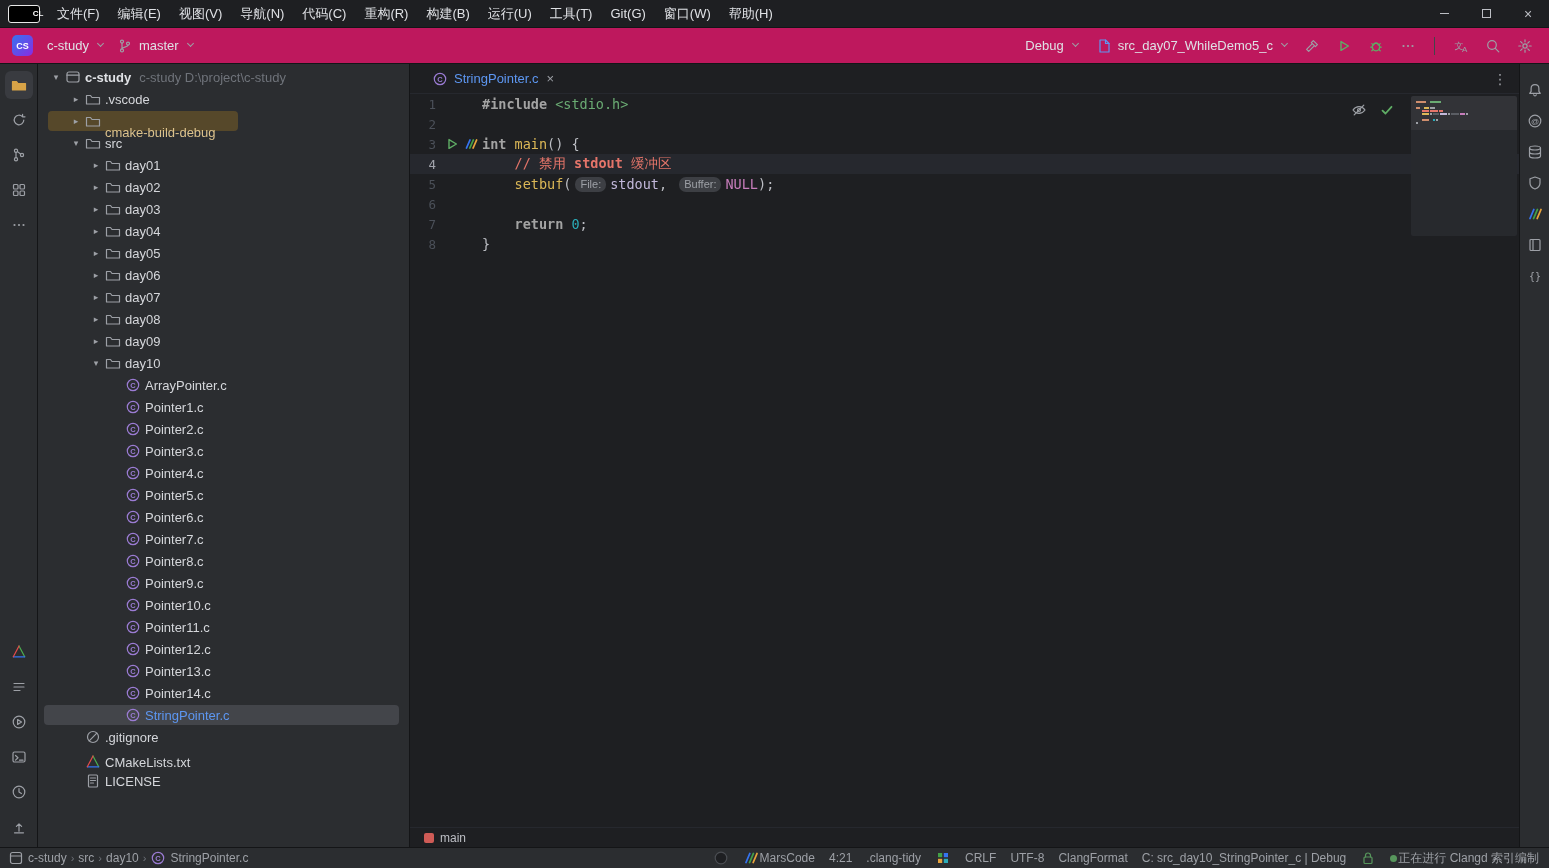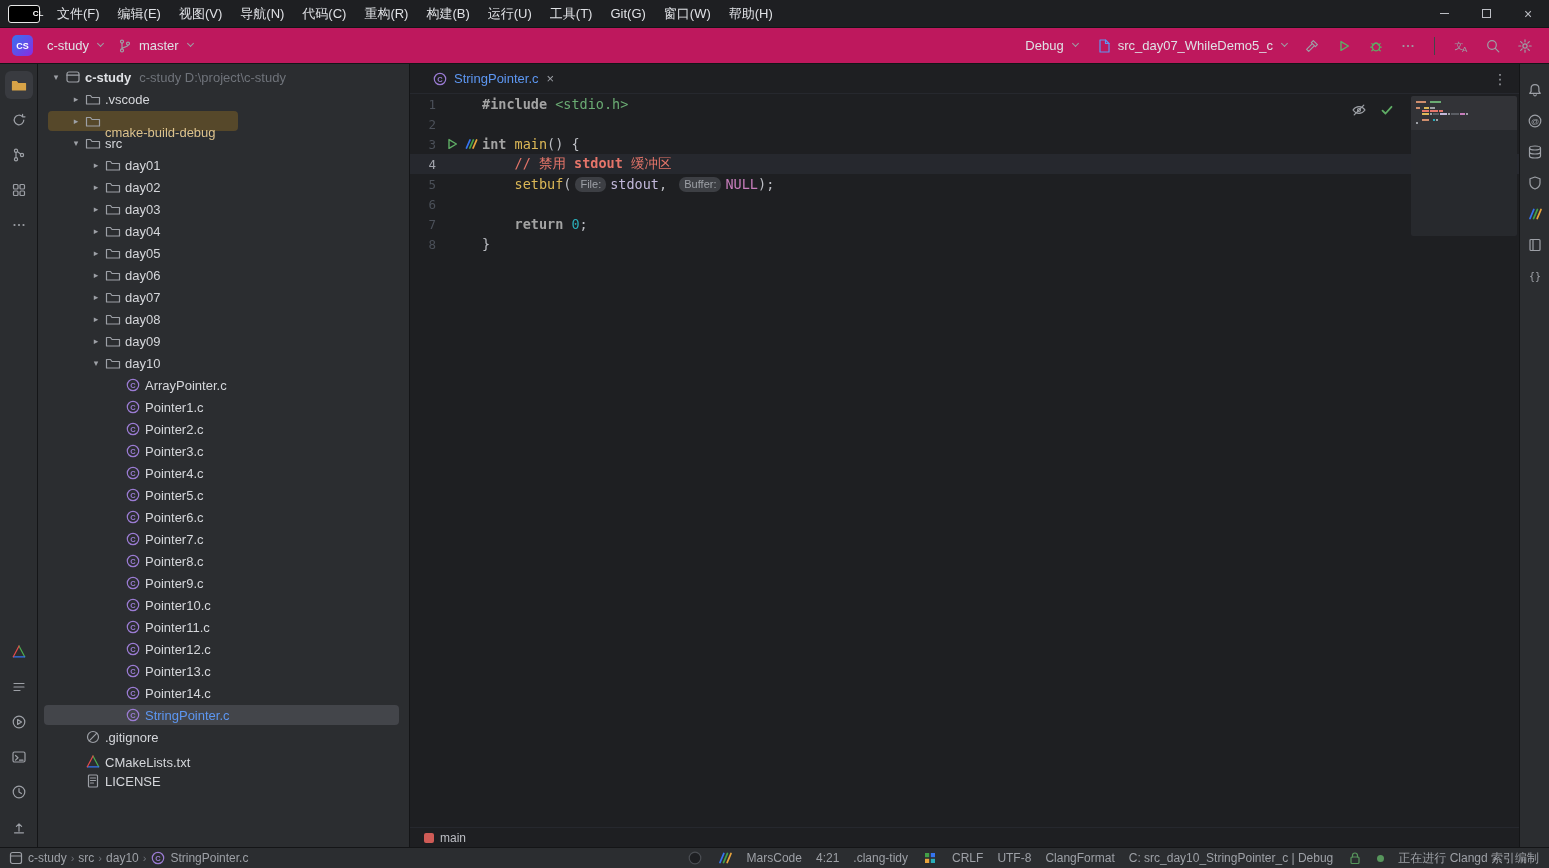--- a/index.html
+++ b/index.html
@@ -89,21 +89,21 @@
   .mm-tok{ height:2px; display:inline-block;}
   .ed-breadcrumb{ height:20px; flex:0 0 20px; display:flex; align-items:center; gap:6px; padding-left:14px; border-top:1px solid #26282e; font-size:12px; color:#bcbec4;}
   .fn-badge{ width:10px; height:10px; border-radius:2px; background:#cf5b56; display:inline-block;}
   
   .statusbar{ height:21px; flex:0 0 21px; background:#2b2d30; border-top:1px solid #141517; display:flex; align-items:center;
     padding:0 10px 0 8px; font-size:12px; color:#9da0a6; justify-content:space-between;}
   .sb-left{ display:flex; align-items:center; gap:4px;}
   .sb-crumb{ display:flex; align-items:center; gap:4px;}
   .sb-sep{ color:#6f737a; font-size:11px;}
   .sb-right{ display:flex; align-items:center; gap:14px;}
-  .sb-item{ display:flex; align-items:center; gap:14px; white-space:nowrap;}
+  .sb-item{ display:flex; align-items:center; gap:1px; white-space:nowrap;}
   .greendot{ width:7px; height:7px; border-radius:50%; background:#57965c; display:inline-block;}
 </style>
 </head>
 <body>
 
 <div class="app">
 
   <div class="titlebar">
     <div class="cl-logo">CL</div>
     <div class="menus" id="menus">

